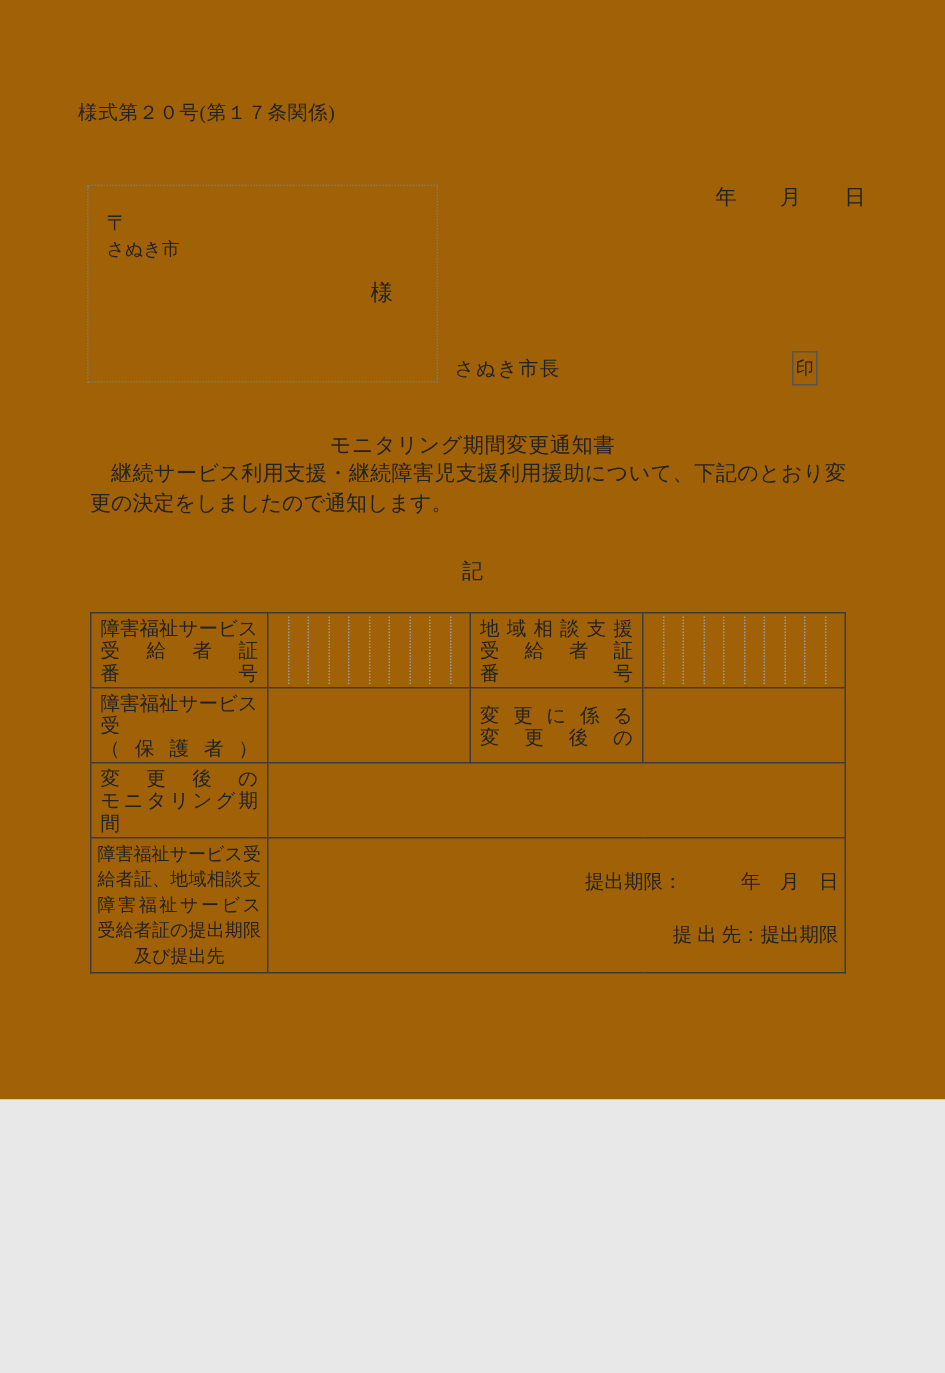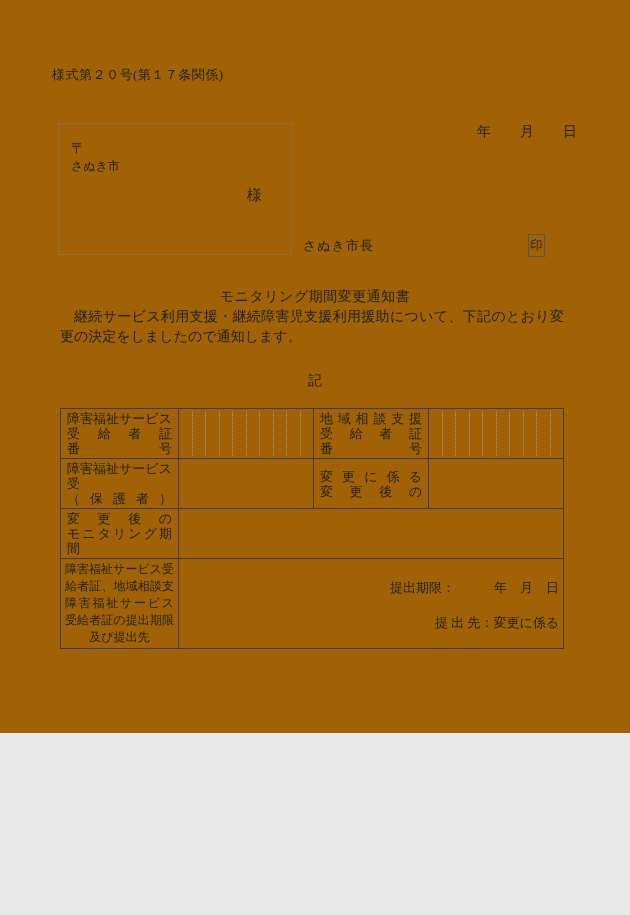--- a/index.html
+++ b/index.html
@@ -153,19 +153,19 @@
       <tr class="r5">
         <td class="lab r5lab">
           <div class="lj">障害福祉サービス受</div>
           <div class="lj">給者証、地域相談支</div>
           <div class="lj">障害福祉サービス</div>
           <div class="lj">受給者証の提出期限</div>
           <div class="ll">及び提出先</div>
         </td>
         <td colspan="3" class="content">
           <div class="deadline-line">提出期限：　　　年　月　日</div>
-          <div class="submit-line">提 出 先：変更に係る</div>
+          <div class="submit-line">提 出 先：提出期限</div>
         </td>
       </tr>
     </tbody>
   </table>
 
 </div>
 
 </body></html>

